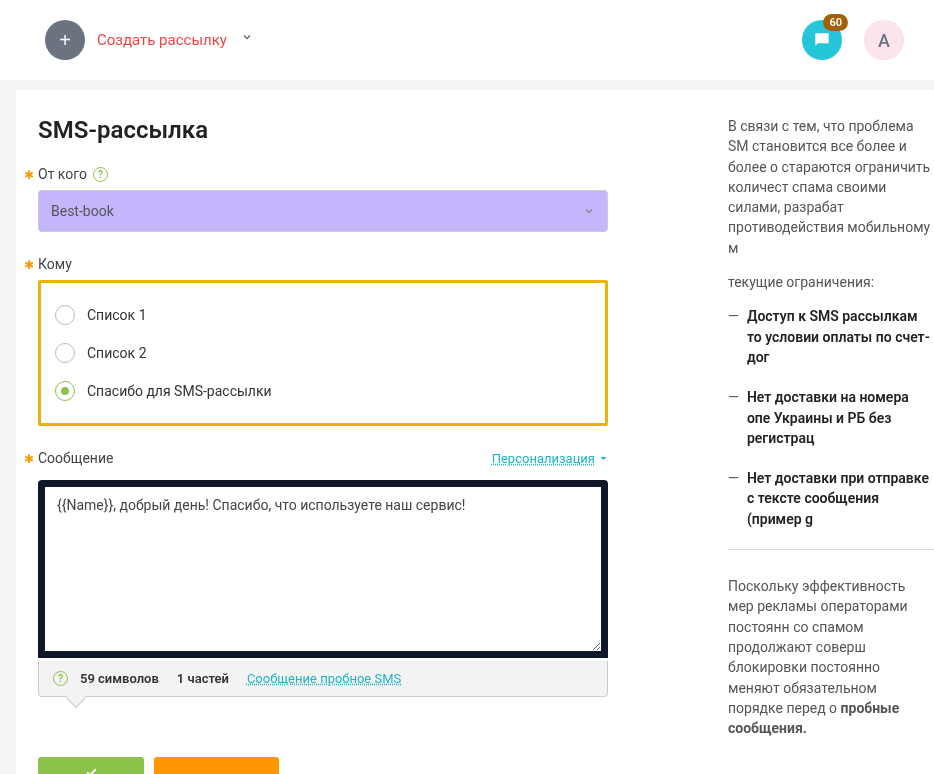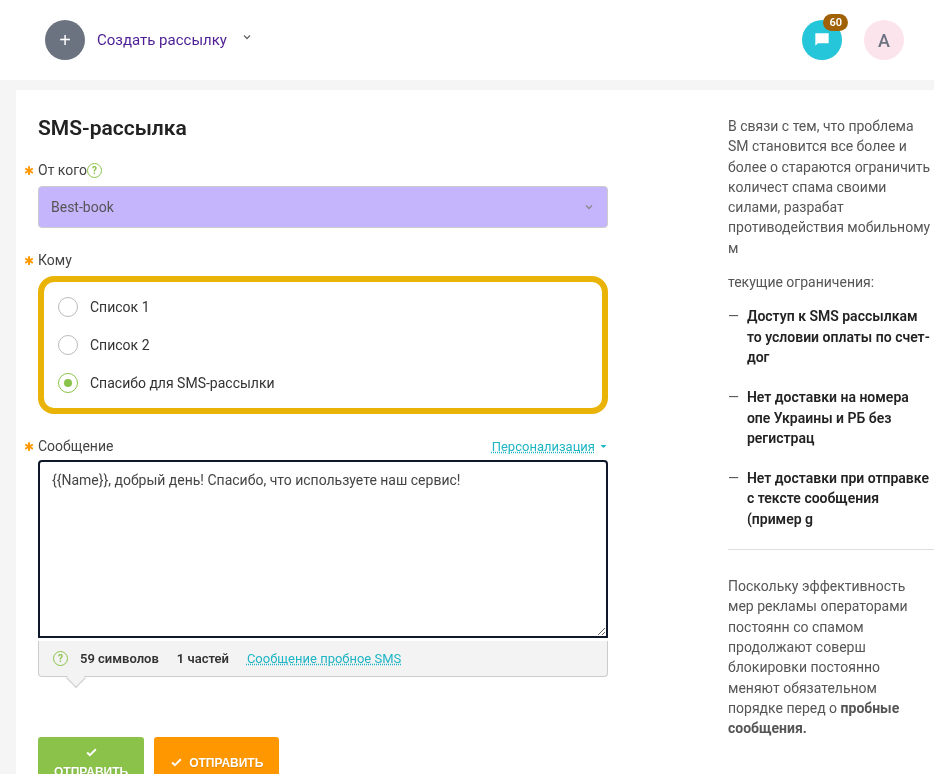--- a/index.html
+++ b/index.html
@@ -19,21 +19,21 @@
   }
   .topbar-left { display: flex; align-items: center; gap: 12px; }
   .add-btn {
     width: 40px; height: 40px; border-radius: 50%;
     background: #6b7280; color: #fff; display: flex;
     align-items: center; justify-content: center;
     font-size: 20px; border: none; cursor: pointer;
   }
   .create-link {
     display: flex; gap: 14px;
-    color: #4c1d95; cursor: pointer; font-size: 15px;
+    color: #ef4444; cursor: pointer; font-size: 15px;
   }
   .topbar-right { display: flex; align-items: center; gap: 22px; }
   .chat-btn {
     position: relative; width: 40px; height: 40px; border-radius: 50%;
     background: #26c6da; display: flex; align-items: center; justify-content: center;
     cursor: pointer;
   }
   .chat-badge {
     position: absolute; top: -6px; right: -6px;
     background: #a16207; color: #fff; font-size: 11px; font-weight: 600;
@@ -47,65 +47,65 @@
   }
   .content-wrap {
     background: #fff;
     margin: 10px 0 0 16px;
     padding: 26px 0 40px 22px;
     display: flex;
     min-height: 700px;
   }
   .main-col { width: 600px; padding-right: 30px; }
   .side-col { flex: 1; padding-left: 90px; color: #555; line-height: 1.45; }
-  .page-title { font-size: 21px; font-weight: 600; color: #222; margin-bottom: 22px; }
+  .page-title { font-size: 24px; font-weight: 600; color: #222; margin-bottom: 22px; }
   .field-row { position: relative; margin-bottom: 24px; }
   .field-label {
     font-size: 14px; color: #444; margin-bottom: 8px;
-    display: flex; align-items: center; 
+    display: flex; align-items: center; gap: 6px;
   }
   .req-star {
     position: absolute; left: -14px; top: 2px;
     color: #ff9800; font-size: 12px;
   }
   .help-icon {
     width: 15px; height: 15px; border-radius: 50%;
     border: 1.5px solid #8bc34a; color: #8bc34a;
     display: inline-flex; align-items: center; justify-content: center;
     font-size: 10px; font-weight: bold; cursor: pointer;
   }
   .select-box {
     width: 100%; height: 42px; border: 1px solid #ccc; border-radius: 4px;
     padding: 0 12px; display: flex; align-items: center; justify-content: space-between;
     color: #555; cursor: pointer; background: #c4b5fd;
   }
   .radio-box {
-    border: 6px solid #eab308; border-radius: 16px; padding: 6px 0;
+    border: 3px solid #eab308; border-radius: 2px; padding: 13px 0;
   }
   .radio-item {
     display: flex; align-items: center; gap: 12px;
     padding: 9px 14px; cursor: pointer;
   }
   .radio-circle {
     width: 20px; height: 20px; border-radius: 50%;
     border: 1.5px solid #bbb; background: #fff;
     display: flex; align-items: center; justify-content: center;
   }
   .radio-circle.checked { border-color: #8bc34a; }
   .radio-dot { width: 8px; height: 8px; border-radius: 50%; background: #8bc34a; }
   .msg-header {
     display: flex; justify-content: space-between; align-items: flex-end;
-    margin-bottom: 6px;
+    margin-bottom: 14px;
   }
   .personalize-link {
     color: #1eb5c4; font-size: 13px; cursor: pointer;
     display: flex; align-items: center; gap: 4px; text-decoration: underline dotted;
   }
   .msg-textarea {
-    width: 100%; height: 178px; border: 2px solid #0f172a; border-radius: 4px 4px 0 0;
+    width: 100%; height: 178px; border: 7px solid #0f172a; border-radius: 4px 4px 0 0;
     padding: 10px 12px; font-family: inherit; font-size: 14px; color: #444;
     resize: vertical;
   }
   .msg-footer {
     background: #f3f3f3; border: 1px solid #ccc; border-top: none;
     border-radius: 0 0 4px 4px; padding: 10px 14px;
     display: flex; align-items: center; gap: 18px; font-size: 13px;
     position: relative; margin-bottom: 10px;
   }
   .msg-footer .help-icon { margin-right: -6px; }

